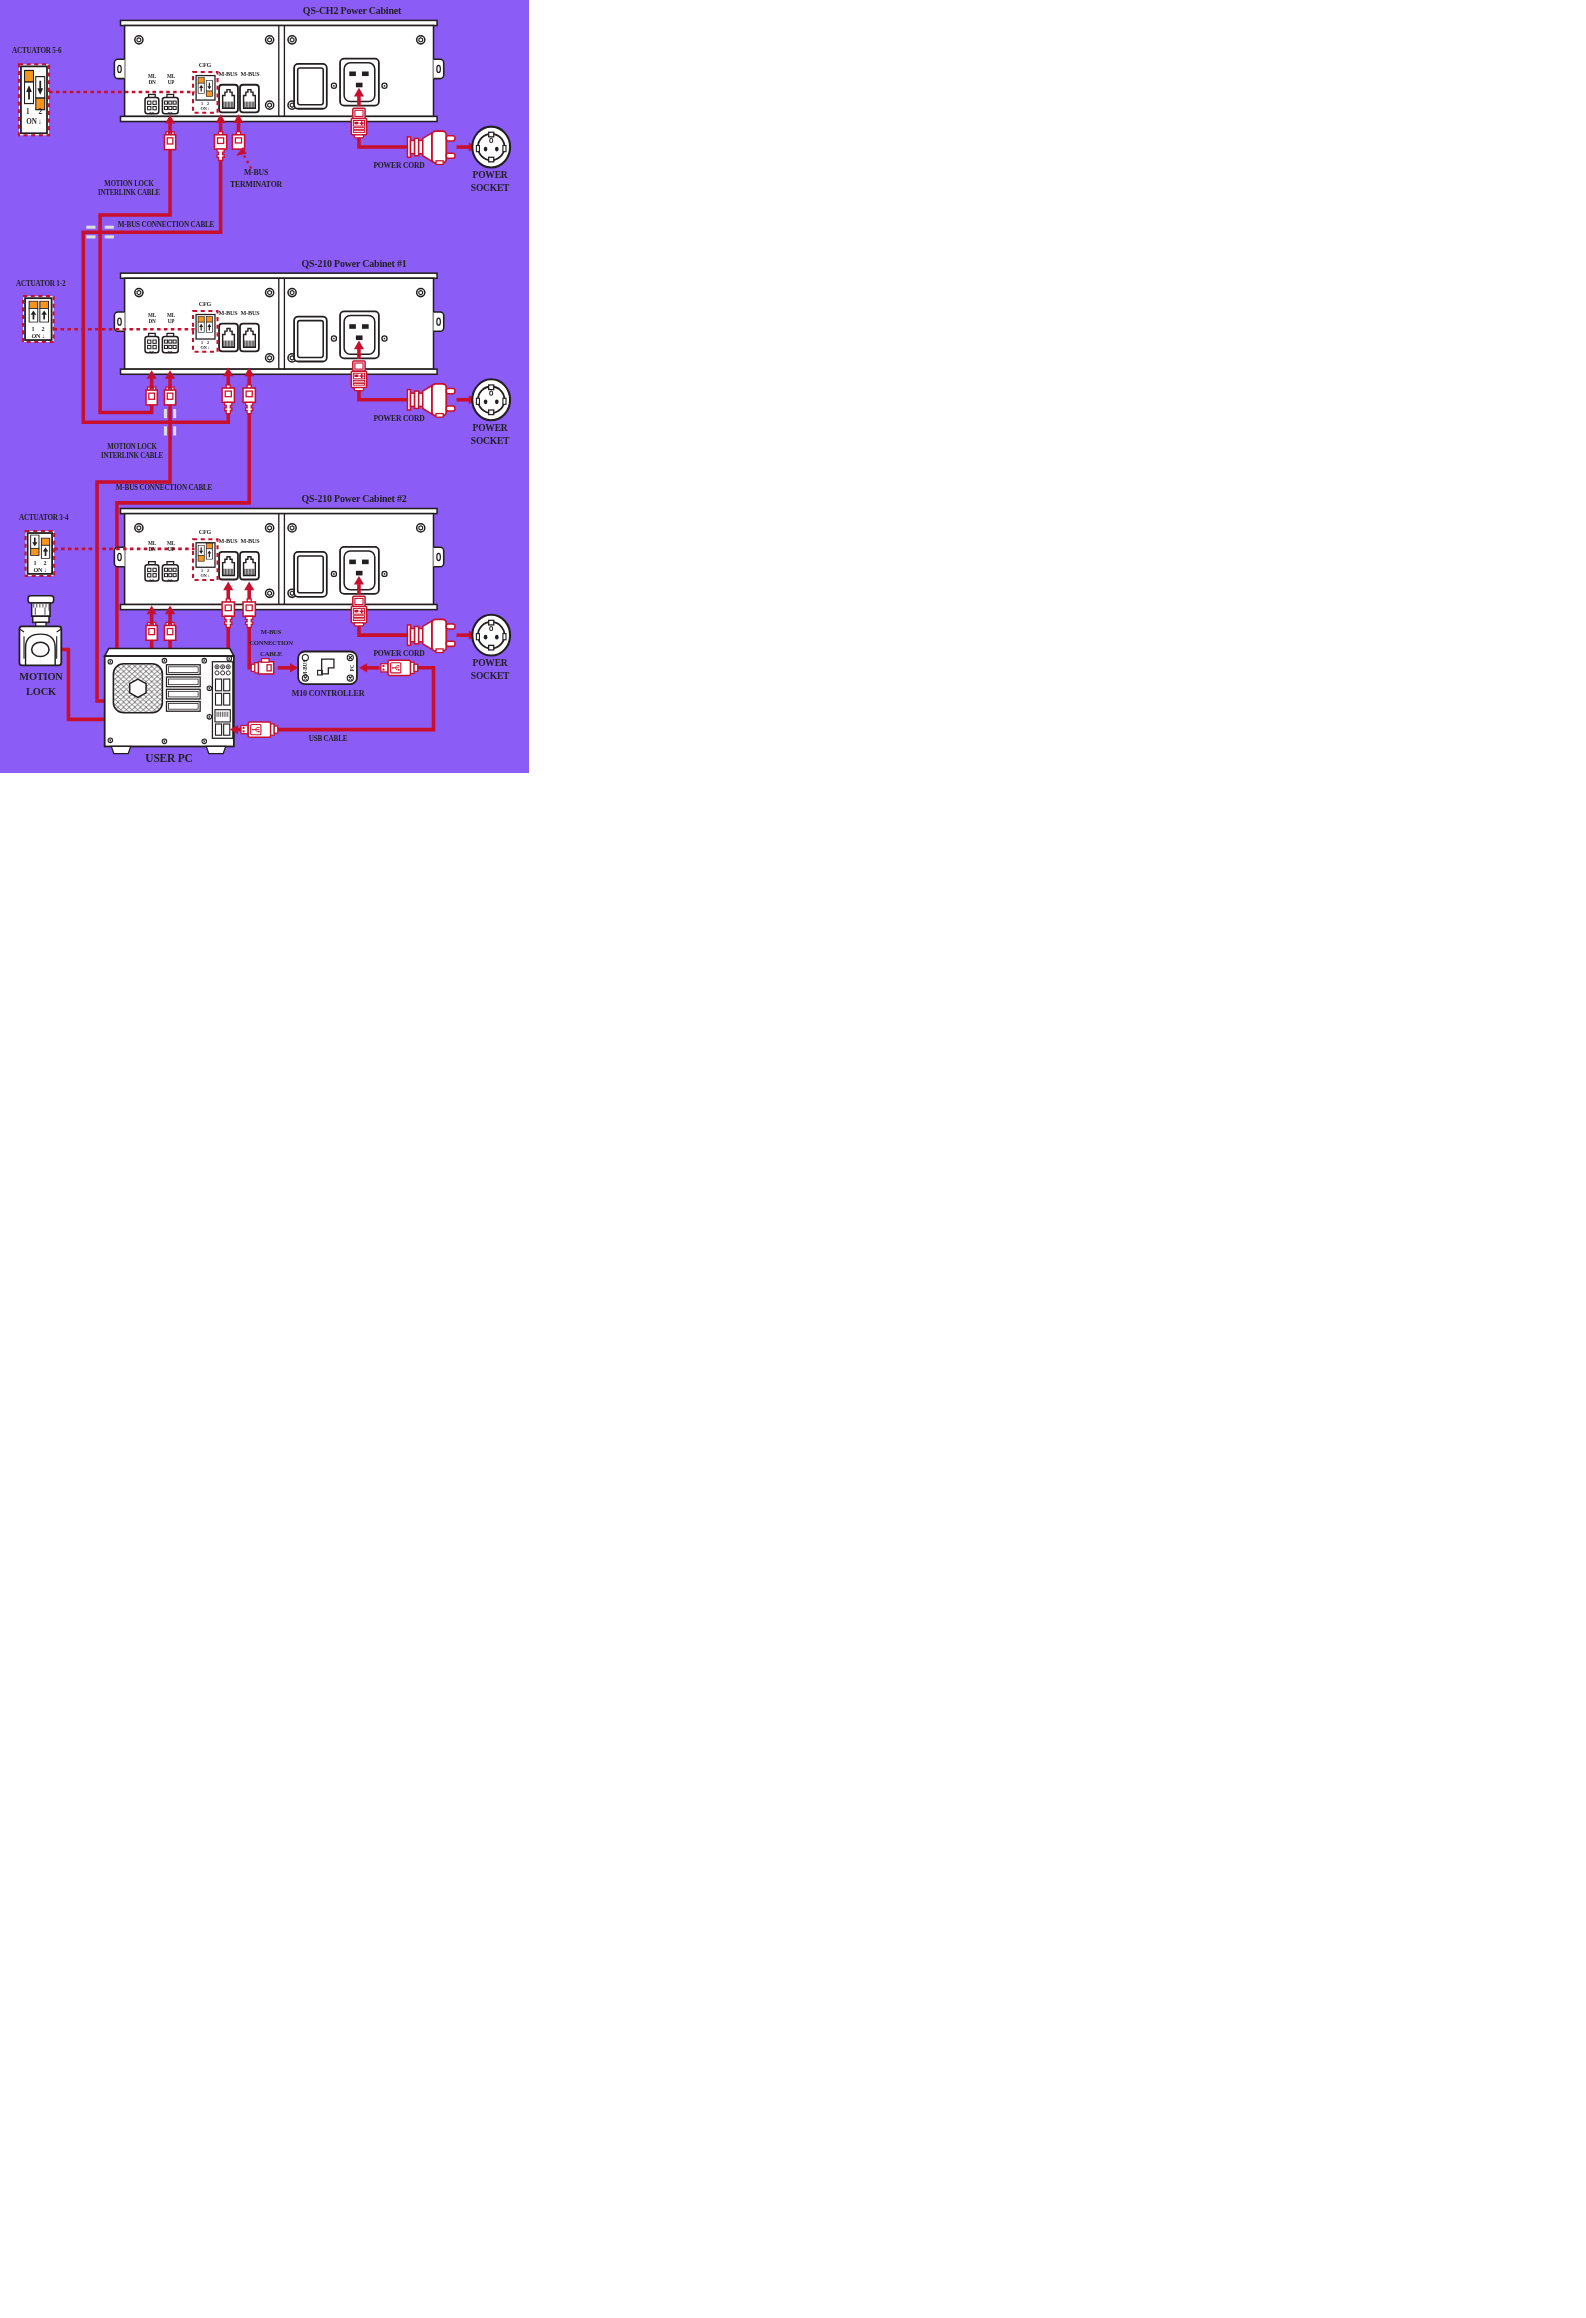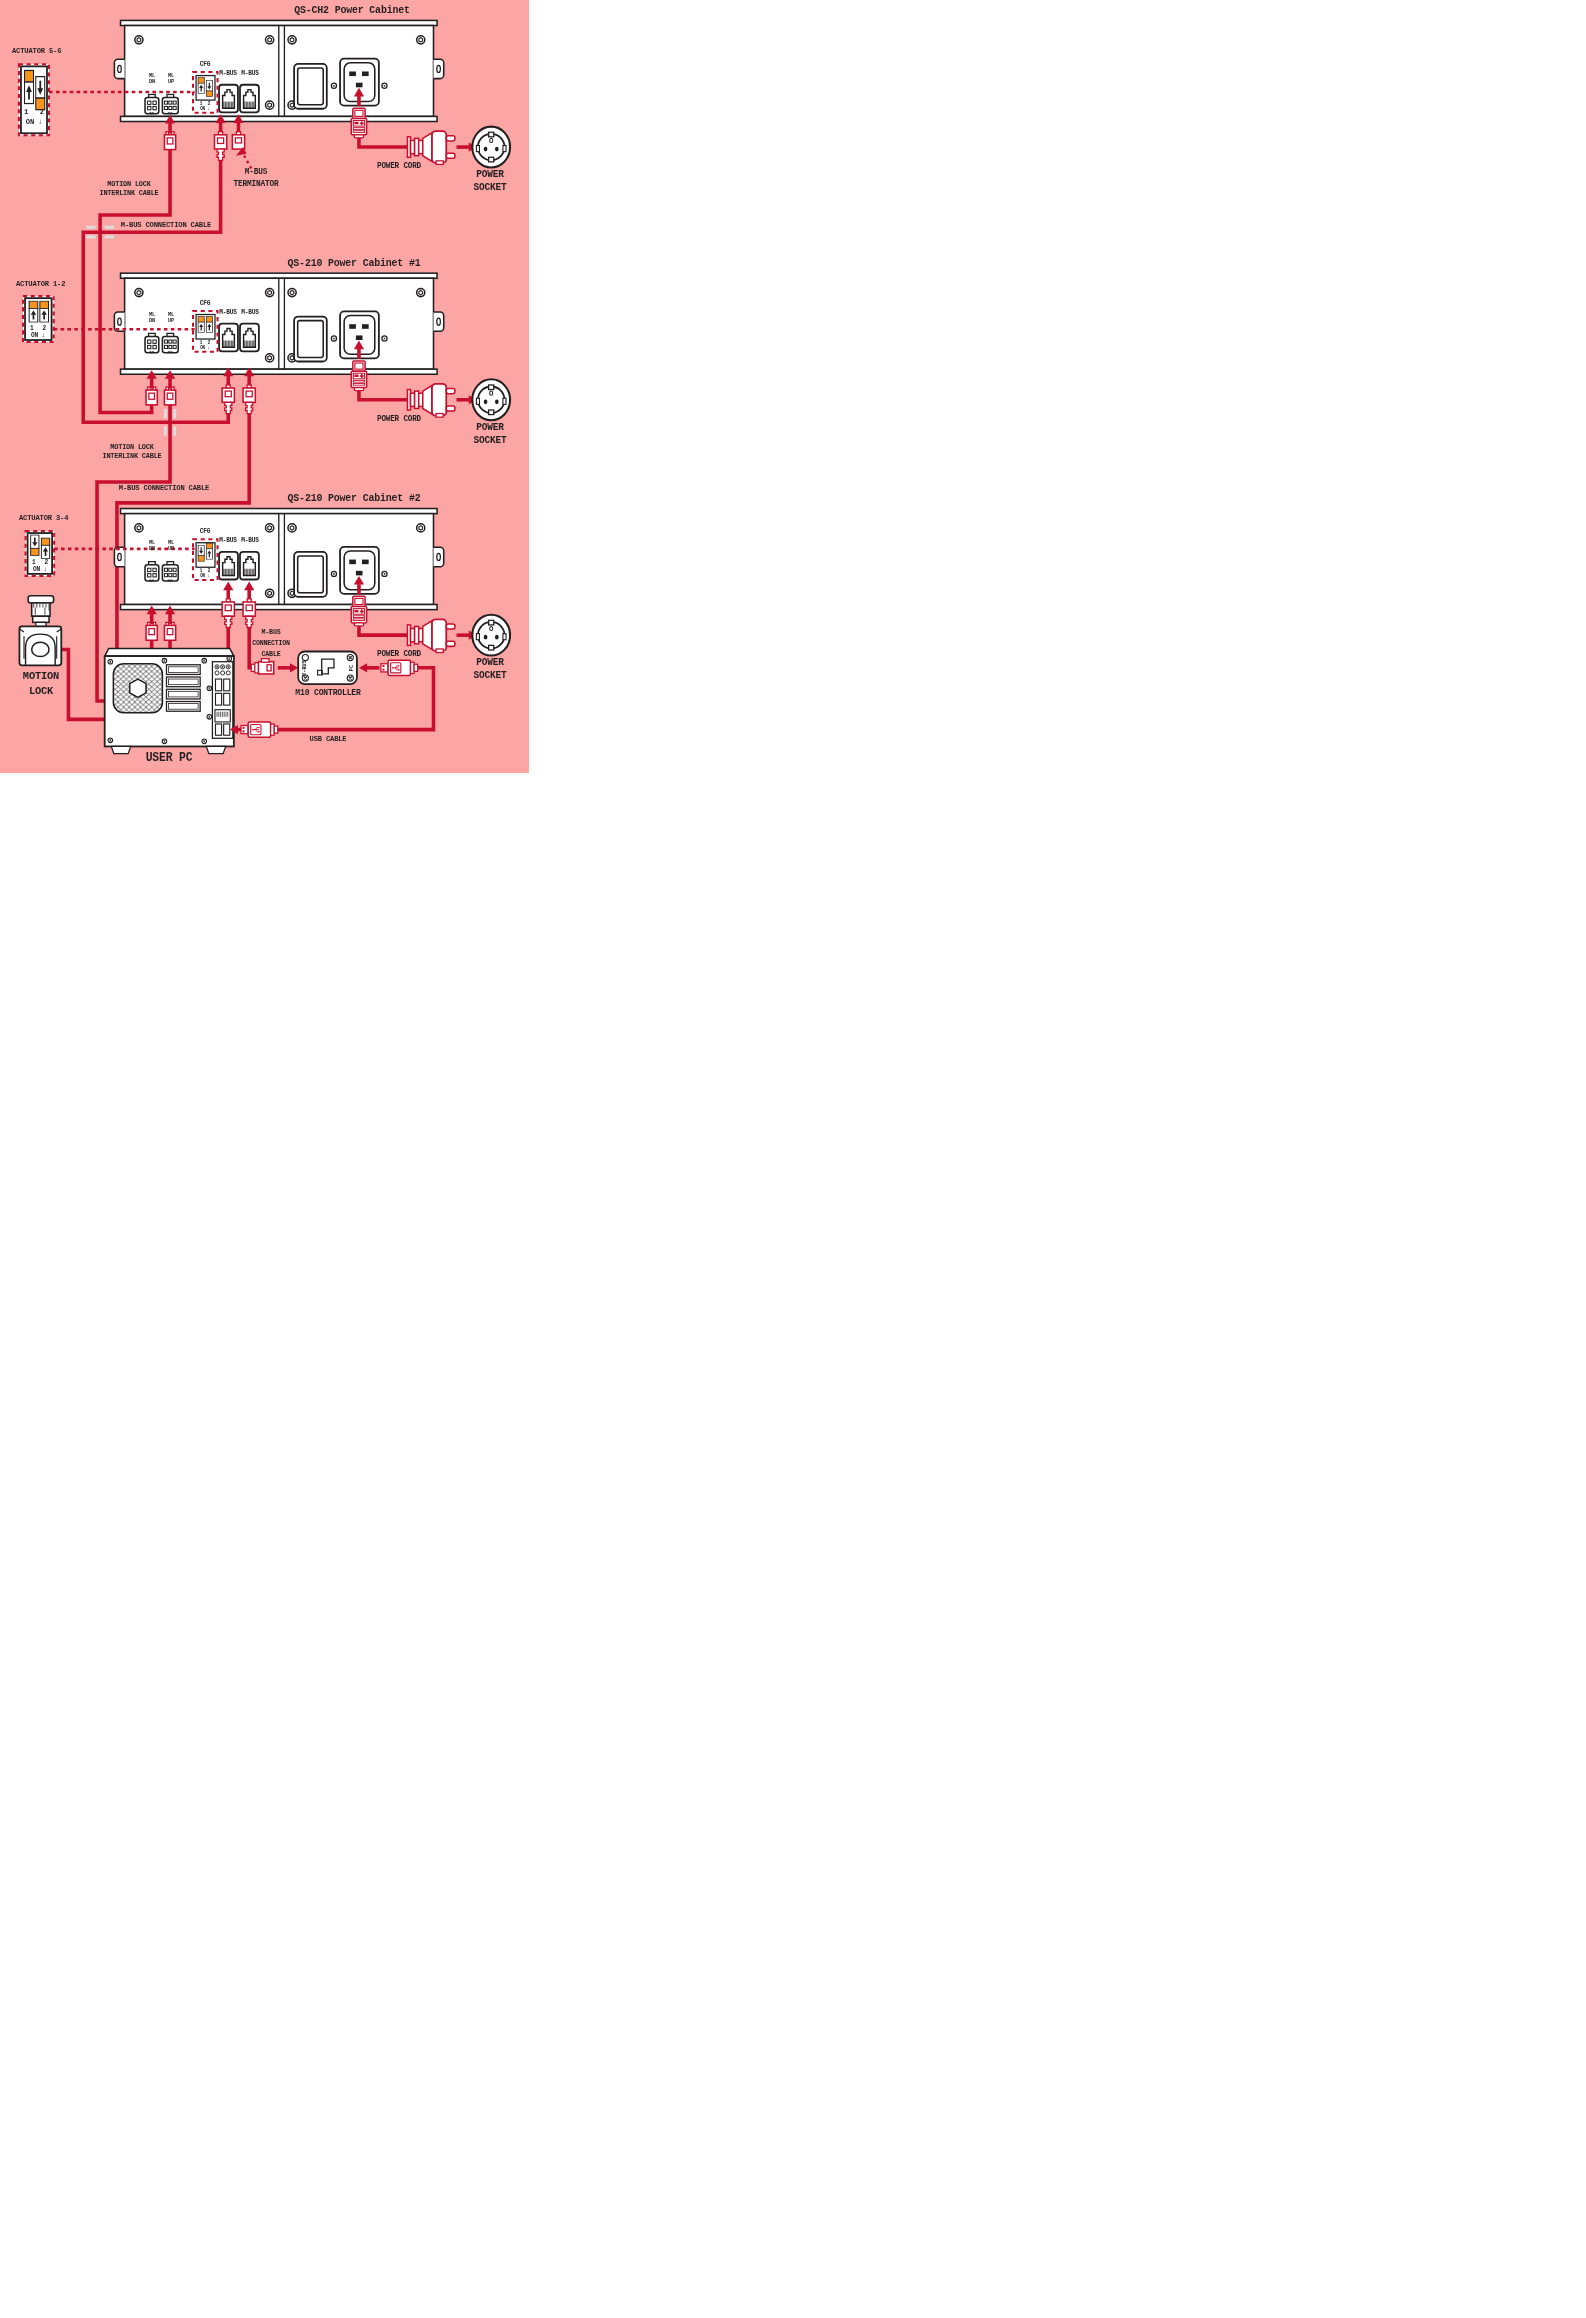--- a/index.html
+++ b/index.html
@@ -1,17 +1,17 @@
 <!DOCTYPE html>
 <html style="font-size:8.2px"><head>
 <meta charset="utf-8">
 <style>
   html,body{margin:0;padding:0;background:#fff;}
-  .stage{position:relative;width:529px;height:773px;background:#fca5a5;overflow:hidden;
-         font-family:Liberation Mono, monospace;}
+  .stage{position:relative;width:529px;height:773px;background:#8b5cf6;overflow:hidden;
+         font-family:Liberation Serif, serif;}
   svg{position:absolute;left:0;top:0;}
   .lb{position:absolute;color:#231f20;font-weight:800;line-height:1.16;white-space:pre-line;
       text-align:center;letter-spacing:-0.2px;transform:translateX(-50%) scaleX(.93);transform-origin:center top;}
   .ll{position:absolute;color:#231f20;font-weight:800;line-height:1.16;white-space:pre-line;
       text-align:left;letter-spacing:-0.2px;transform:scaleX(.93);transform-origin:left top;}
   .rot{position:absolute;color:#231f20;font-weight:800;transform:translate(-50%,-50%) rotate(-90deg);
       font-size:5.1px;letter-spacing:0.1px;}
   .t-title{font-size:10.7px;}
   .t-act{font-size:7.7px;}
   .t-port{font-size:5.6px;line-height:1.1;}

